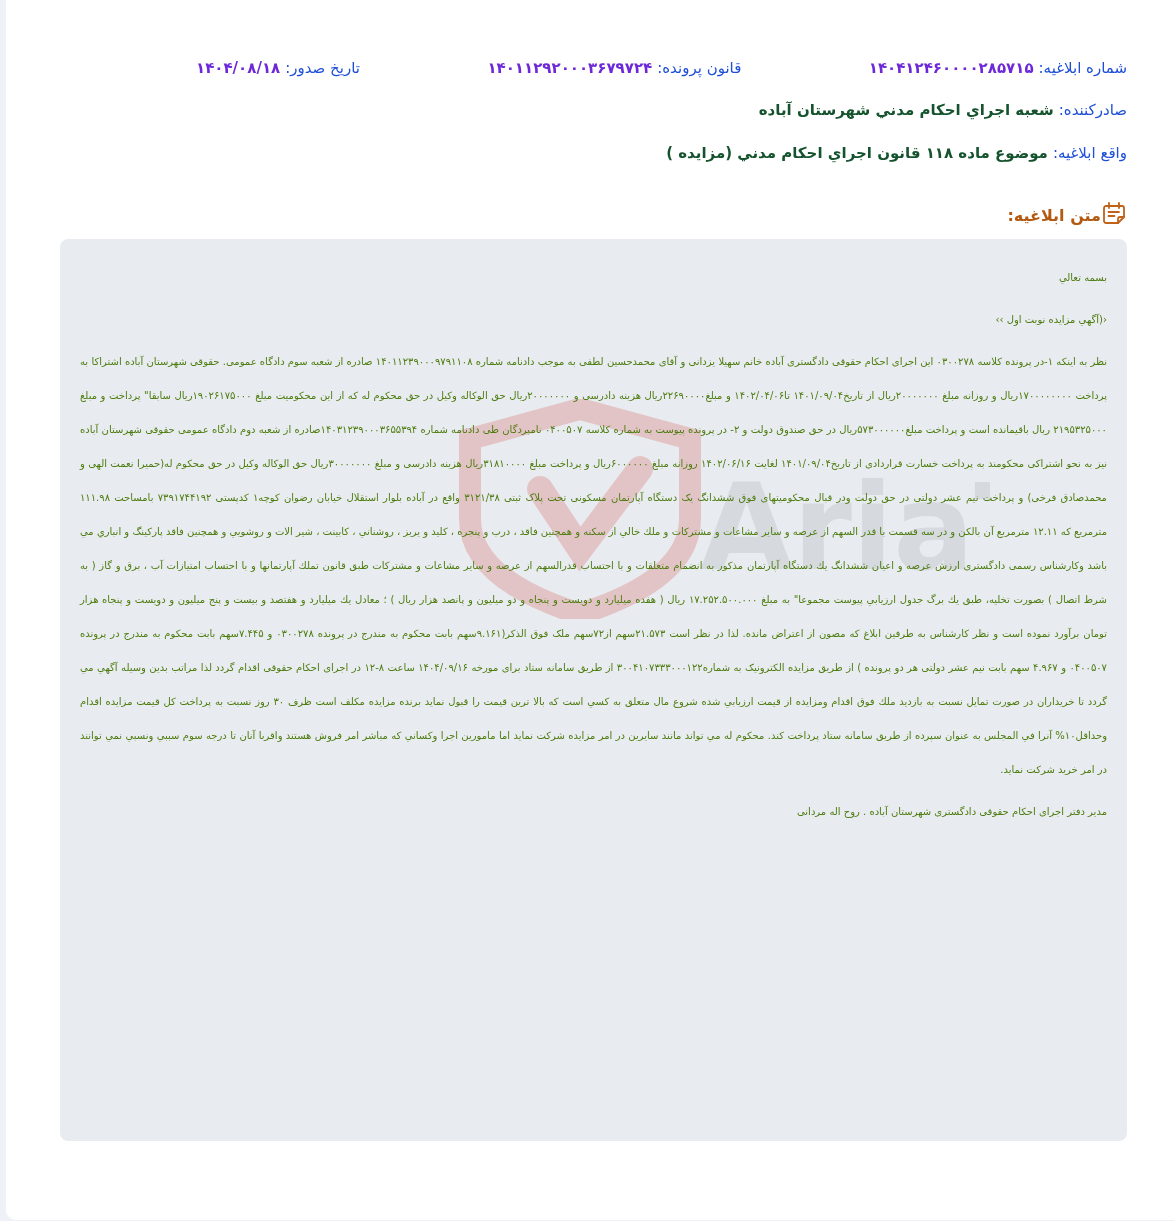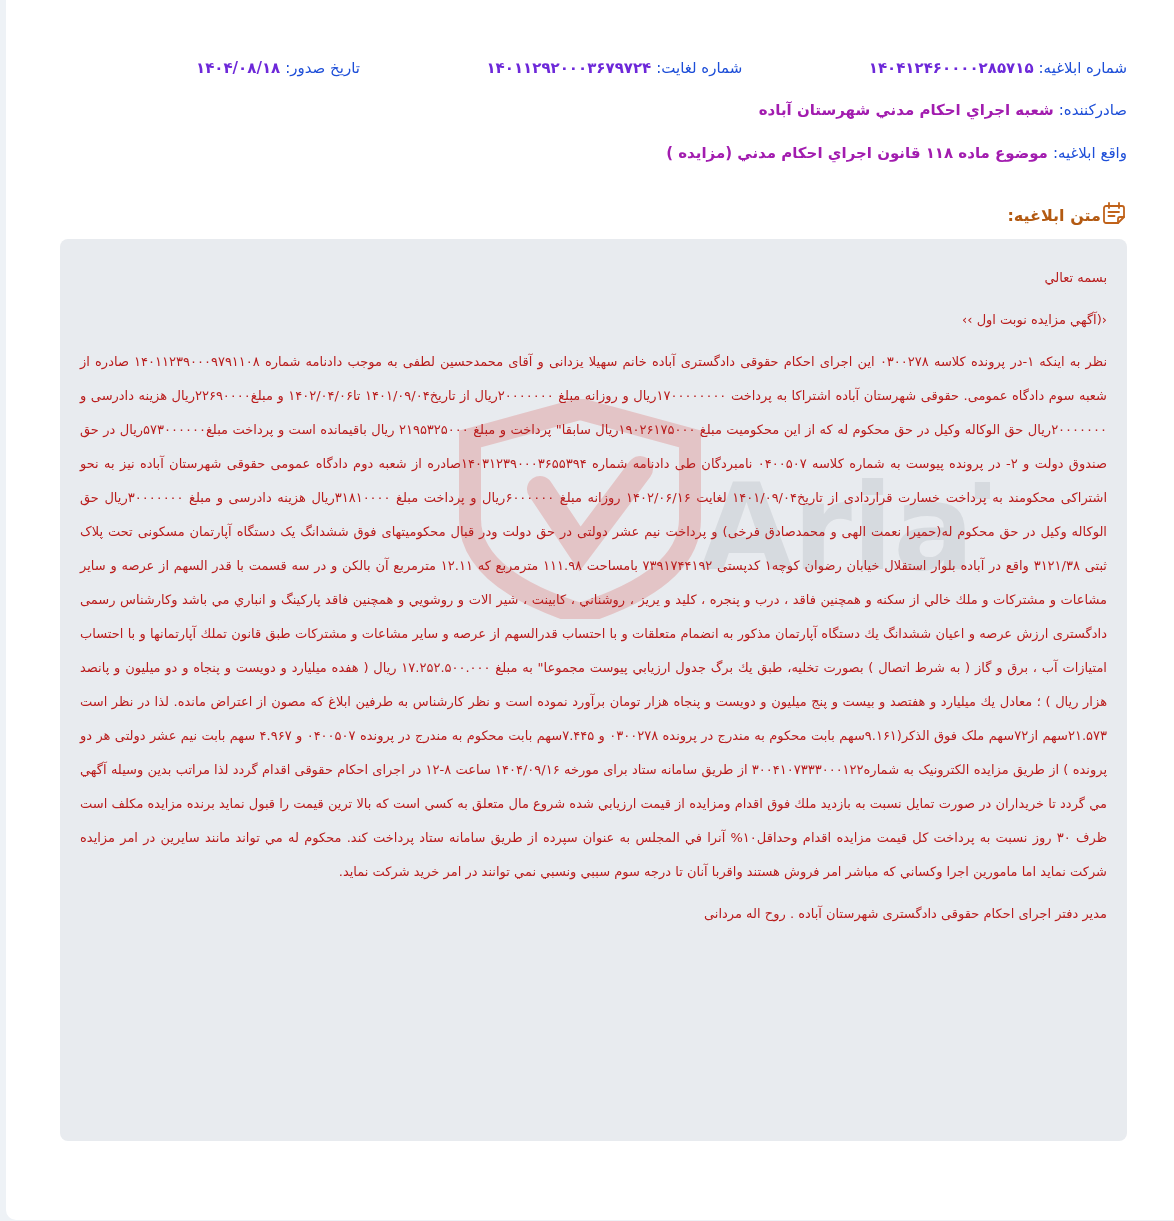--- a/index.html
+++ b/index.html
@@ -30,21 +30,21 @@
       font-size: 15px;
       line-height: 22px;
       white-space: nowrap;
     }
     .meta-row.row1 { top: 57px; justify-content: space-between; }
     .meta-row.row2 { top: 99px; }
     .meta-row.row3 { top: 142px; }
     .meta-item { display: inline-flex; align-items: center; }
     .meta-label { color: #1d4ed8; }
     .meta-value { color: #6d28d9; font-weight: bold; margin-right: 5px; }
-    .meta-value.dark { color: #a21caf; }
+    .meta-value.dark { color: #14532d; }
 
     .section-title {
       position: absolute;
       top: 200px;
       right: 47px;
       display: flex;
       align-items: center;
       gap: 0;
       color: #b35a12;
       font-weight: bold;
@@ -68,43 +68,43 @@
       left: 370px;
       top: 160px;
       width: 560px;
       height: 220px;
       pointer-events: none;
       opacity: 0.55;
       direction: ltr;
     }
     .content-text {
       position: relative;
-      color: #b91c1c;
-      font-size: 13px;
+      color: #4d7c0f;
+      font-size: 10px;
       line-height: 34px;
       text-align: justify;
       direction: rtl;
     }
     .content-text p { margin-bottom: 10px; }
     .content-text p.heading { margin-bottom: 8px; }
     .content-text p.body-para { margin-bottom: 8px; }
     .content-text p.signature { margin-top: 0px; }
   </style>
 </head>
 <body>
 
 <div class="page-card">
 
   <div class="meta-row row1">
     <div class="meta-item">
       <span class="meta-label">شماره ابلاغیه:</span>
       <span class="meta-value">۱۴۰۴۱۲۴۶۰۰۰۰۲۸۵۷۱۵</span>
     </div>
     <div class="meta-item">
-      <span class="meta-label">شماره لغایت:</span>
+      <span class="meta-label">قانون پرونده:</span>
       <span class="meta-value">۱۴۰۱۱۲۹۲۰۰۰۳۶۷۹۷۲۴</span>
     </div>
     <div class="meta-item">
       <span class="meta-label">تاریخ صدور:</span>
       <span class="meta-value">۱۴۰۴/۰۸/۱۸</span>
     </div>
   </div>
 
   <div class="meta-row row2">
     <div class="meta-item">

